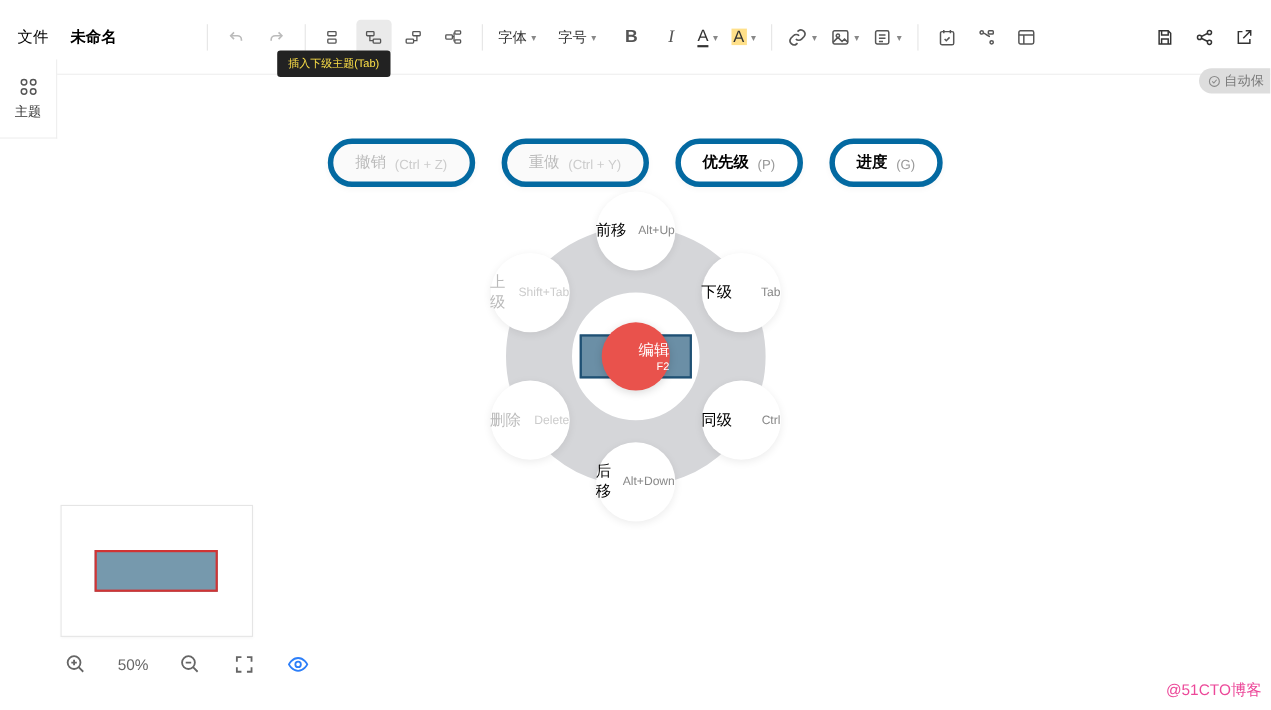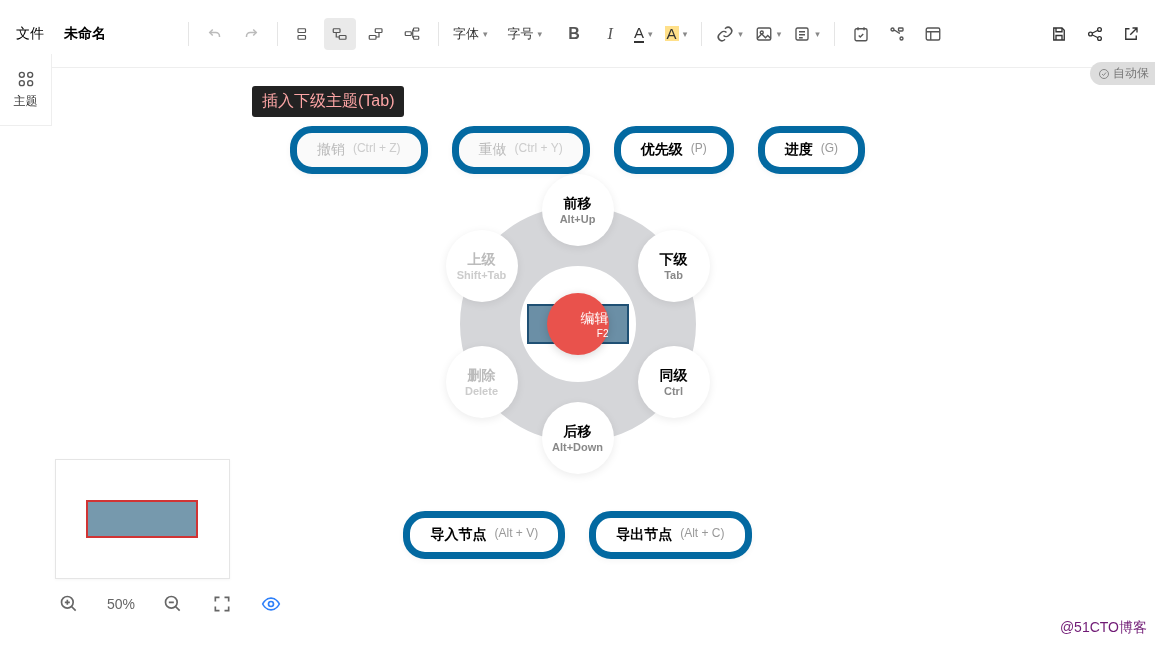--- a/index.html
+++ b/index.html
@@ -11,48 +11,48 @@
   .menu-item.bold { font-weight: 600; }
   .tb-sep { width: 1px; height: 24px; background: #e5e5e5; margin: 0 6px; }
   .tb-btn { width: 32px; height: 32px; display: flex; align-items: center; justify-content: center; cursor: pointer; color: #555; border-radius: 4px; }
   .tb-btn.active { background: #eaeaea; }
   .tb-btn svg { width: 18px; height: 18px; }
   .tb-drop { display: flex; align-items: center; gap: 2px; font-size: 13px; cursor: pointer; color: #333; padding: 0 4px; }
   .tb-drop .caret { font-size: 9px; color: #888; margin-left: 2px; }
   .spacer-sm { width: 4px; }
 
   
-  .tooltip { position: absolute; top: 46px; left: 252px; background: #222; color: #fca5a5; font-size: 16px; padding: 5px 10px; border-radius: 3px; z-index: 50; white-space: nowrap; margin-top: 40px; }
+  .tooltip { position: absolute; top: 46px; left: 252px; background: #222; color: #fde047; font-size: 10px; padding: 5px 10px; border-radius: 3px; z-index: 50; white-space: nowrap; }
 
   
   .theme-panel { position: absolute; left: 0; top: 54px; width: 52px; height: 72px; background: #fff; border: 1px solid #eee; border-left: none; border-top: none; display: flex; flex-direction: column; align-items: center; justify-content: center; gap: 4px; }
   .theme-icon { width: 20px; height: 20px; }
   .theme-label { font-size: 12px; color: #333; }
 
   
   .autosave { position: absolute; right: 0; top: 62px; background: #ddd; color: #777; font-size: 12px; padding: 3px 6px 3px 8px; border-radius: 12px 0 0 12px; display: flex; align-items: center; gap: 3px; }
 
   
   .canvas { position: absolute; left: 0; right: 0; top: 54px; bottom: 0; }
 
   
   .pill-row { position: absolute; top: 72px; left: 0; right: 0; display: flex; justify-content: center; gap: 24px; }
-  .pill { background: #fff; border: 7px solid #0369a1; border-radius: 22px; padding: 8px 20px; font-size: 14px; display: flex; align-items: flex-start; gap: 8px; cursor: pointer; box-shadow: 0 2px 6px rgba(0,0,0,0.04); }
+  .pill { background: #fff; border: 5px solid #0369a1; border-radius: 22px; padding: 8px 20px; font-size: 14px; display: flex; align-items: flex-end; gap: 8px; cursor: pointer; box-shadow: 0 2px 6px rgba(0,0,0,0.04); }
   .pill.disabled { color: #bbb; background: #fafafa; }
   .pill.disabled .shortcut { color: #ccc; }
   .pill .shortcut { color: #999; font-size: 12px; }
 
   
   .radial { position: absolute; top: 140px; left: 50%; transform: translateX(-50%); width: 260px; height: 260px; }
   .bg-ring { position: absolute; inset: 12px; border-radius: 50%; border: 60px solid #d5d6d9; }
   .node-rect { position: absolute; left: 50%; top: 50%; transform: translate(-50%, -50%); width: 102px; height: 40px; background: #6b8fa6; border: 2px solid #1f5074; z-index: 2; }
   .center-btn { position: absolute; left: 50%; top: 50%; transform: translate(-50%, -50%); width: 62px; height: 62px; border-radius: 50%; background: #e9524c; color: #fff; display: flex; flex-direction: column; align-items: flex-end; justify-content: center; z-index: 3; cursor: pointer; box-shadow: 0 2px 8px rgba(0,0,0,0.15); }
   .center-btn .t1 { font-size: 14px; font-weight: 500; }
   .center-btn .t2 { font-size: 10px; }
-  .petal { position: absolute; width: 72px; height: 72px; border-radius: 50%; background: #fff; display: flex; flex-direction: column; align-items: center; justify-content: center; cursor: pointer; box-shadow: 0 2px 8px rgba(0,0,0,0.08); z-index: 4; font-weight: bold; }
+  .petal { position: absolute; width: 72px; height: 72px; border-radius: 50%; background: #fff; display: flex; flex-direction: row; align-items: center; justify-content: space-between; cursor: pointer; box-shadow: 0 2px 8px rgba(0,0,0,0.08); z-index: 4; }
   .petal.disabled { color: #bbb; }
   .petal .p1 { font-size: 14px; }
   .petal .p2 { font-size: 11px; color: #888; }
   .petal.disabled .p2 { color: #ccc; }
   .petal.top    { left: 50%; top: -20px; transform: translateX(-50%); }
   .petal.bottom { left: 50%; bottom: -20px; transform: translateX(-50%); }
   .petal.tl { left: -2px;  top: 36px; }
   .petal.tr { right: -2px; top: 36px; }
   .petal.bl { left: -2px;  bottom: 36px; }
   .petal.br { right: -2px; bottom: 36px; }
@@ -64,21 +64,21 @@
   .minimap { position: absolute; left: 55px; bottom: 66px; width: 175px; height: 120px; background: #fff; border: 1px solid #e5e5e5; box-shadow: 0 1px 3px rgba(0,0,0,0.04); }
   .mini-rect { position: absolute; left: 30px; top: 40px; width: 112px; height: 38px; background: #7699ad; border: 2px solid #d13434; }
 
   
   .zoom-bar { position: absolute; left: 58px; bottom: 30px; display: flex; align-items: center; gap: 27px; color: #666; font-size: 14px; }
   .zoom-btn { width: 22px; height: 22px; display: flex; align-items: center; justify-content: center; cursor: pointer; }
   .zoom-btn svg { width: 20px; height: 20px; }
   .eye { color: #2d7ff9; }
 
   
-  .watermark { position: absolute; right: 8px; bottom: 8px; font-size: 14px; color: #701a75; margin-top: 28px; }
+  .watermark { position: absolute; right: 8px; bottom: 8px; font-size: 14px; color: #ec4899; margin-top: 28px; }
 
   
   .bold-B { font-weight: 700; font-size: 16px; }
   .italic-I { font-style: italic; font-family: serif; font-size: 16px; }
   .underline-A { font-size: 15px; border-bottom: 2px solid #333; line-height: 1; padding-bottom: 1px; }
   .highlight-A { font-size: 15px; background: #ffe08a; padding: 0 2px; line-height: 1; }
 </style>
 </head>
 <body>
 
@@ -293,30 +293,20 @@
     <div class="petal bl disabled">
       <span class="p1">删除</span>
         <span class="p2">Delete</span>
     </div>
     <div class="petal br">
       <span class="p1">同级</span>
         <span class="p2">Ctrl</span>
     </div>
   </div>
 
-  <div class="pill-row bottom">
-    <div class="pill">
-      <span style="font-weight:600">导入节点</span>
-        <span class="shortcut">(Alt + V)</span>
-    </div>
-    <div class="pill">
-      <span style="font-weight:600">导出节点</span>
-        <span class="shortcut">(Alt + C)</span>
-    </div>
-  </div>
 
   <div class="minimap">
     <div class="mini-rect"></div>
   </div>
 
   <div class="zoom-bar">
     <div class="zoom-btn">
       <svg viewBox="0 0 24 24" fill="none" stroke="#666" stroke-width="2">
           <circle cx="10" cy="10" r="7"></circle>
           <path d="M15 15l5 5M7 10h6M10 7v6"></path>

